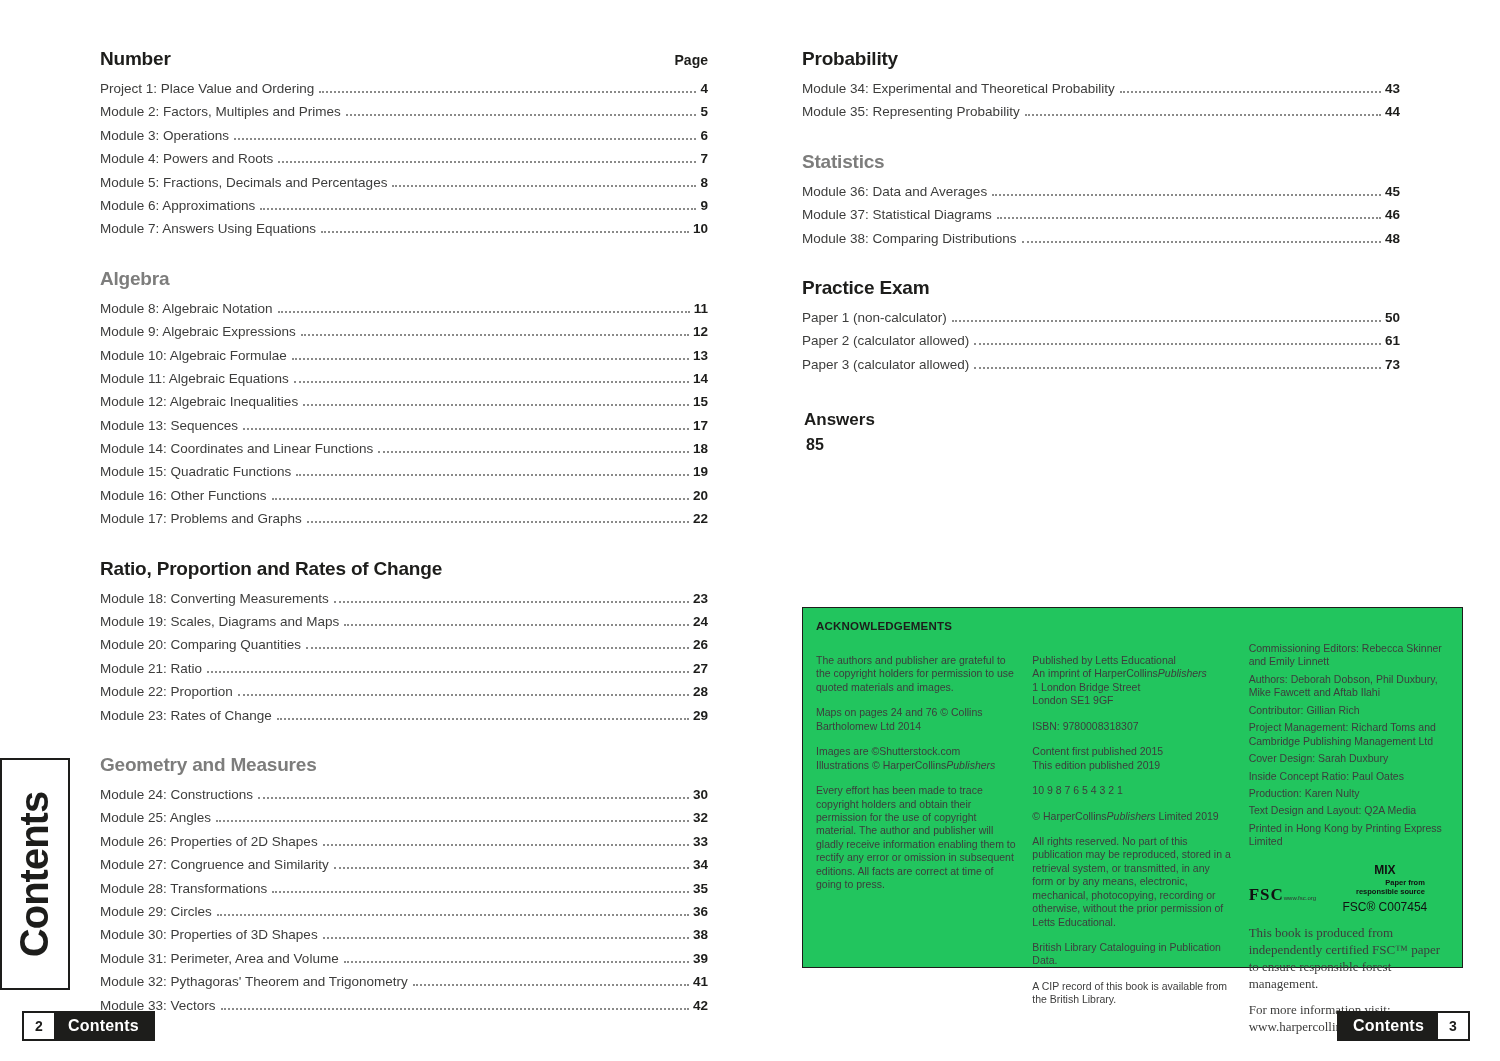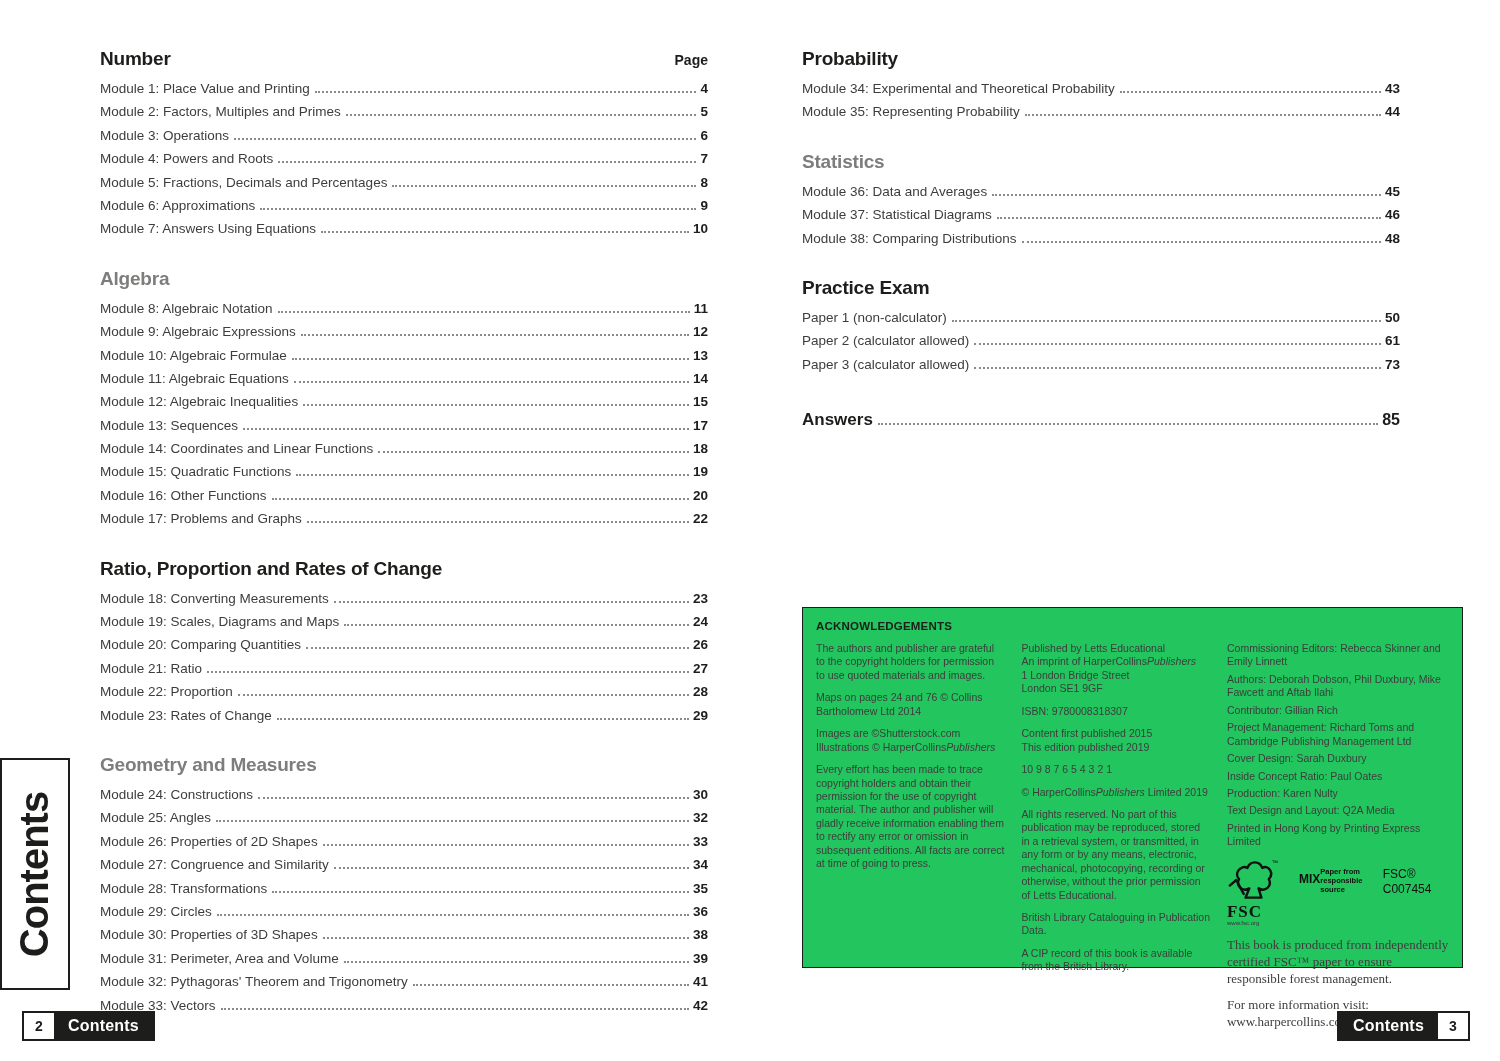--- a/index.html
+++ b/index.html
@@ -32,40 +32,40 @@
   .section-title{
     font-size:19px;font-weight:bold;letter-spacing:-0.2px;
     color:var(--heading-black,#1d1d1b);
   }
   .section-title.gray{color:var(--heading-gray,#7d7d7c);}
   .page-col-label{font-size:14px;font-weight:bold;color:var(--heading-black,#1d1d1b);}
   .toc-entry{display:flex;align-items:baseline;height:23.4px;font-size:13.5px;}
   .toc-label{white-space:nowrap;padding-right:3px;color:var(--text,#3d3d3c);}
   .leader{flex:1;border-bottom:2px dotted var(--dots,#8a8a89);margin:0 2px 4px 2px;}
   .toc-page{font-weight:bold;color:var(--heading-black,#1d1d1b);text-align:right;padding-left:2px;}
-  .answers-row{display:flex;align-items:baseline;margin-top:30px;height:26px;}
+  .answers-row{display:flex;align-items:baseline;margin-top:30px;height:26px;flex-direction:column;}
   .answers-row .toc-label{font-size:17px;font-weight:bold;color:var(--heading-black,#1d1d1b);}
   
   .ack-box{
     position:absolute;left:802px;top:607px;width:661px;height:361px;
     border:1.5px solid var(--heading-black,#1d1d1b);box-sizing:border-box;
     padding:12px 13px;background:#22c55e;
   }
   .ack-title{font-size:11.5px;font-weight:bold;color:var(--heading-black,#1d1d1b);margin:0 0 10px 0;letter-spacing:0.2px;}
   .ack-cols{display:flex;gap:16px;}
   .ack-col{flex:1;font-size:10.5px;line-height:1.28;color:var(--text,#3d3d3c);}
-  .ack-col p{margin:0 0 9px 0;}
+  .ack-col p{margin:12px 0 9px 0;}
   .ack-col.credits p{margin:0 0 4px 0;}
   .serif p{font-family:"Liberation Serif", serif;font-size:13px;line-height:1.3;margin:0 0 9px 0;}
   
   .fsc-block{display:flex;align-items:flex-start;gap:10px;margin:8px 0 10px 0;}
-  .fsc-left{display:flex;flex-direction:column;align-items:flex-start;width:62px;}
+  .fsc-left{display:flex;flex-direction:row;align-items:flex-end;width:62px;}
   .fsc-left .fsc-word{font-family:"Liberation Serif", serif;font-weight:bold;font-size:17px;letter-spacing:1px;color:#111;line-height:1;}
   .fsc-left .fsc-url{font-size:6px;color:#333;}
-  .fsc-right{display:flex;flex-direction:row;align-items:center;text-align:left;padding-top:6px;flex:1;}
+  .fsc-right{display:flex;flex-direction:column;align-items:center;text-align:right;padding-top:6px;flex:1;}
   .fsc-mix{font-size:12px;font-weight:bold;color:#111;}
   .fsc-paper{font-size:7.5px;font-weight:bold;color:#111;line-height:1.2;width:80px;}
   .fsc-code{font-size:12px;font-weight:normal;color:#111;margin-top:4px;}
   
   .footer-tab{position:absolute;top:1011px;display:flex;height:30px;border:2px solid var(--heading-black,#1d1d1b);box-sizing:border-box;background:#fff;}
   .footer-tab.left{left:22px;}
   .footer-tab.right{right:30px;}
   .footer-num{width:30px;display:flex;align-items:center;justify-content:center;font-size:14px;font-weight:bold;color:var(--heading-black,#1d1d1b);background:#fff;}
   .footer-label{background:var(--heading-black,#1d1d1b);color:#fff;font-size:16px;font-weight:bold;display:flex;align-items:center;padding:0 14px;letter-spacing:0.2px;}
   i{font-style:italic;}
@@ -77,21 +77,21 @@
   <span>Contents</span>
 </div>
 
 <div class="page page-left" id="page-left">
     <div class="section">
       <div class="section-title-row">
         <span class="section-title">Number</span>
         <span class="page-col-label">Page</span>
       </div>
       <div class="toc-entry">
-        <span class="toc-label">Module 1: Place Value and Printing</span>
+        <span class="toc-label">Project 1: Place Value and Ordering</span>
         <span class="leader"></span>
         <span class="toc-page">4</span>
       </div>
       <div class="toc-entry">
         <span class="toc-label">Module 2: Factors, Multiples and Primes</span>
         <span class="leader"></span>
         <span class="toc-page">5</span>
       </div>
       <div class="toc-entry">
         <span class="toc-label">Module 3: Operations</span>

